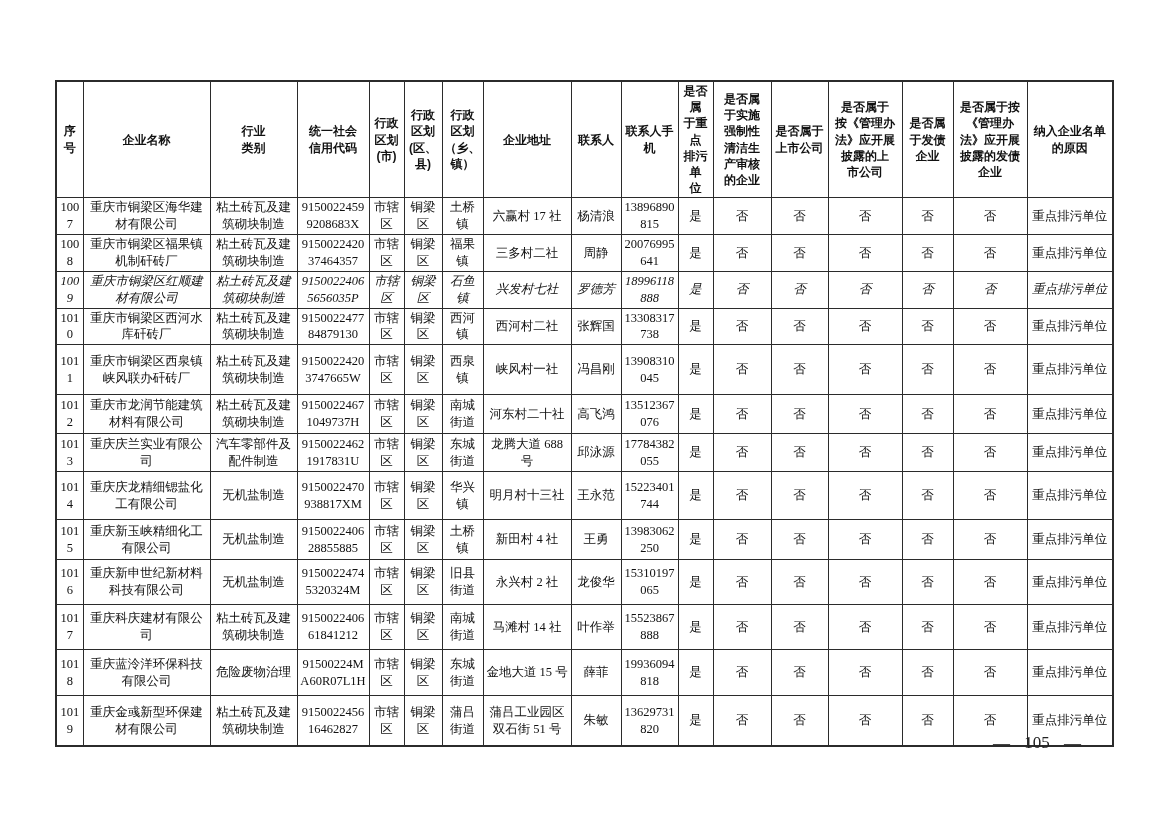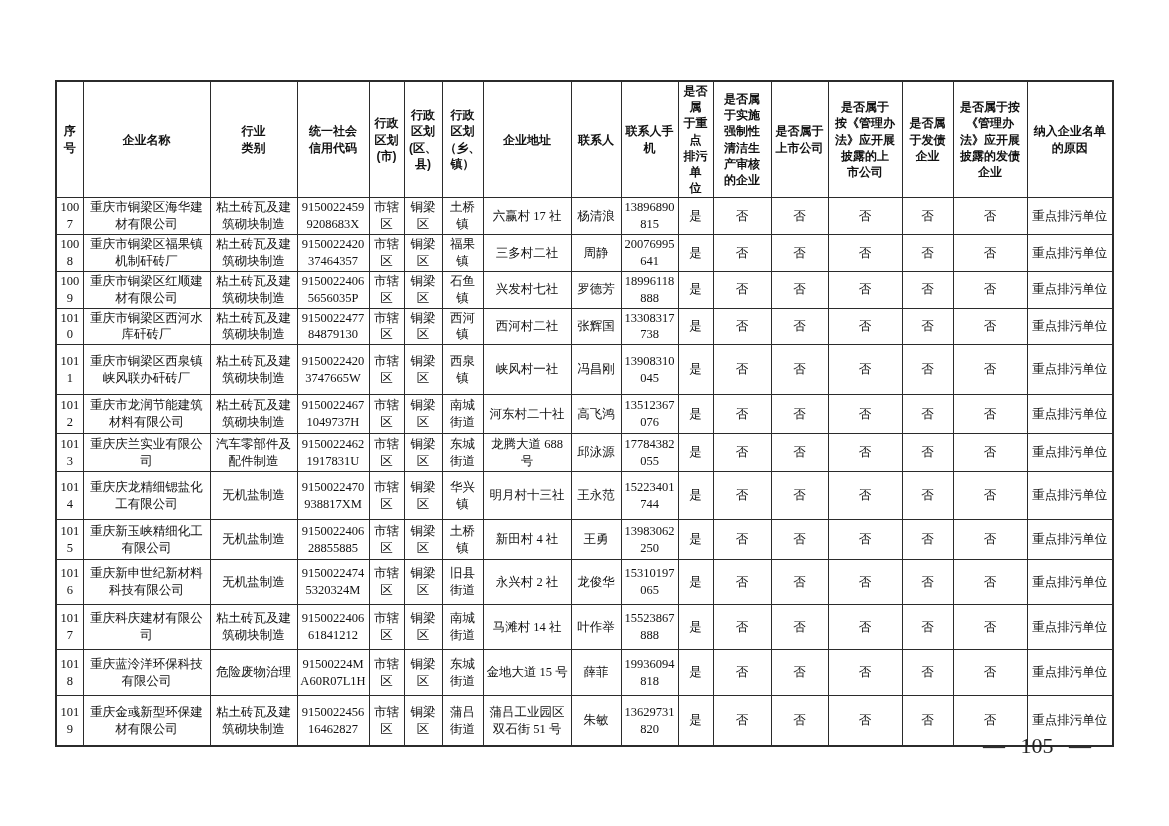--- a/index.html
+++ b/index.html
@@ -52,21 +52,21 @@
     line-height: 1.35;
     word-break: break-all;
     color: #111;
   }
   .footer-pagenum {
     position: absolute;
     left: 952px;
     top: 733px;
     width: 170px;
     font-family: "Liberation Serif", serif;
-    font-size: 22px;
+    font-size: 17px;
     color: #222;
     text-align: center;
     word-spacing: 10px;
     white-space: nowrap;
   }
 </style>
 </head>
 <body>
 
 <div class="page">
@@ -176,21 +176,21 @@
             <td>周静</td>
             <td>20076995641</td>
             <td>是</td>
             <td>否</td>
             <td>否</td>
             <td>否</td>
             <td>否</td>
             <td>否</td>
             <td>重点排污单位</td>
           </tr>
-          <tr style="height: 36px;">
+          <tr style="height: 36px; font-style: italic;">
             <td>1009</td>
             <td>重庆市铜梁区红顺建材有限公司</td>
             <td>粘土砖瓦及建筑砌块制造</td>
             <td>91500224065656035P</td>
             <td>市辖区</td>
             <td>铜梁区</td>
             <td>石鱼镇</td>
             <td>兴发村七社</td>
             <td>罗德芳</td>
             <td>18996118888</td>

